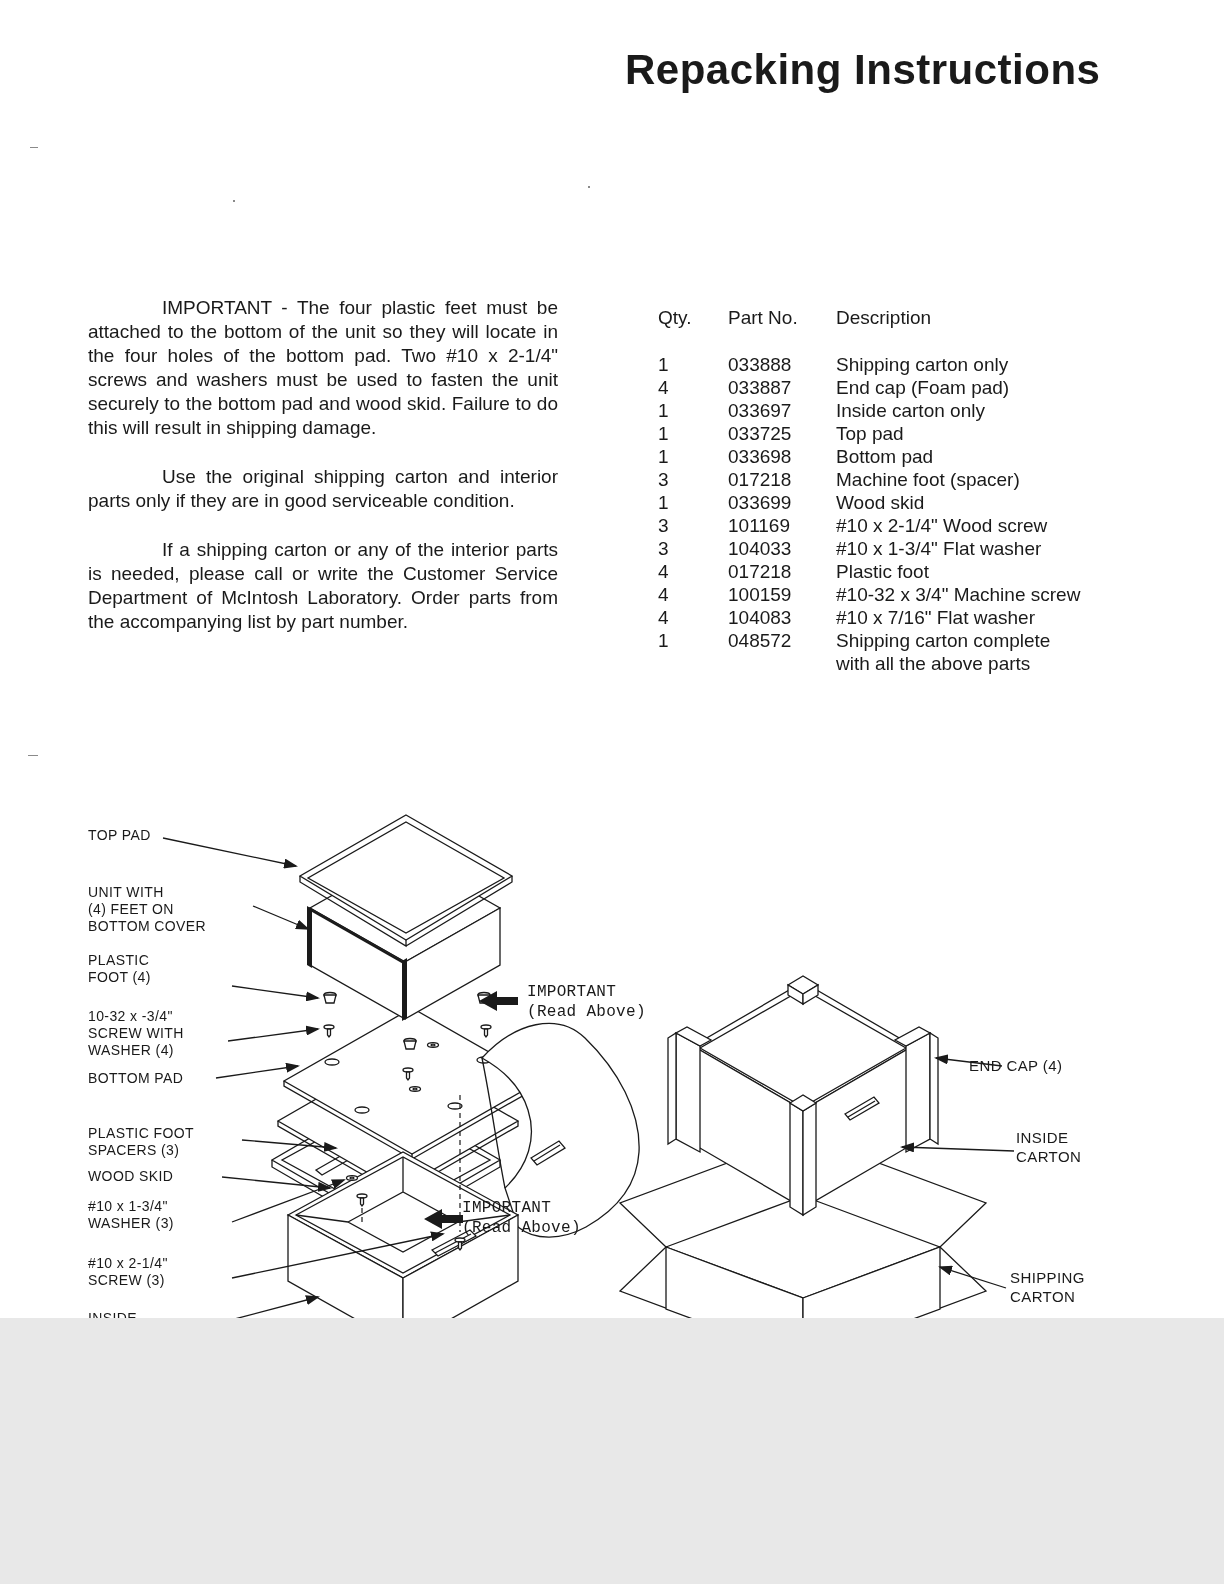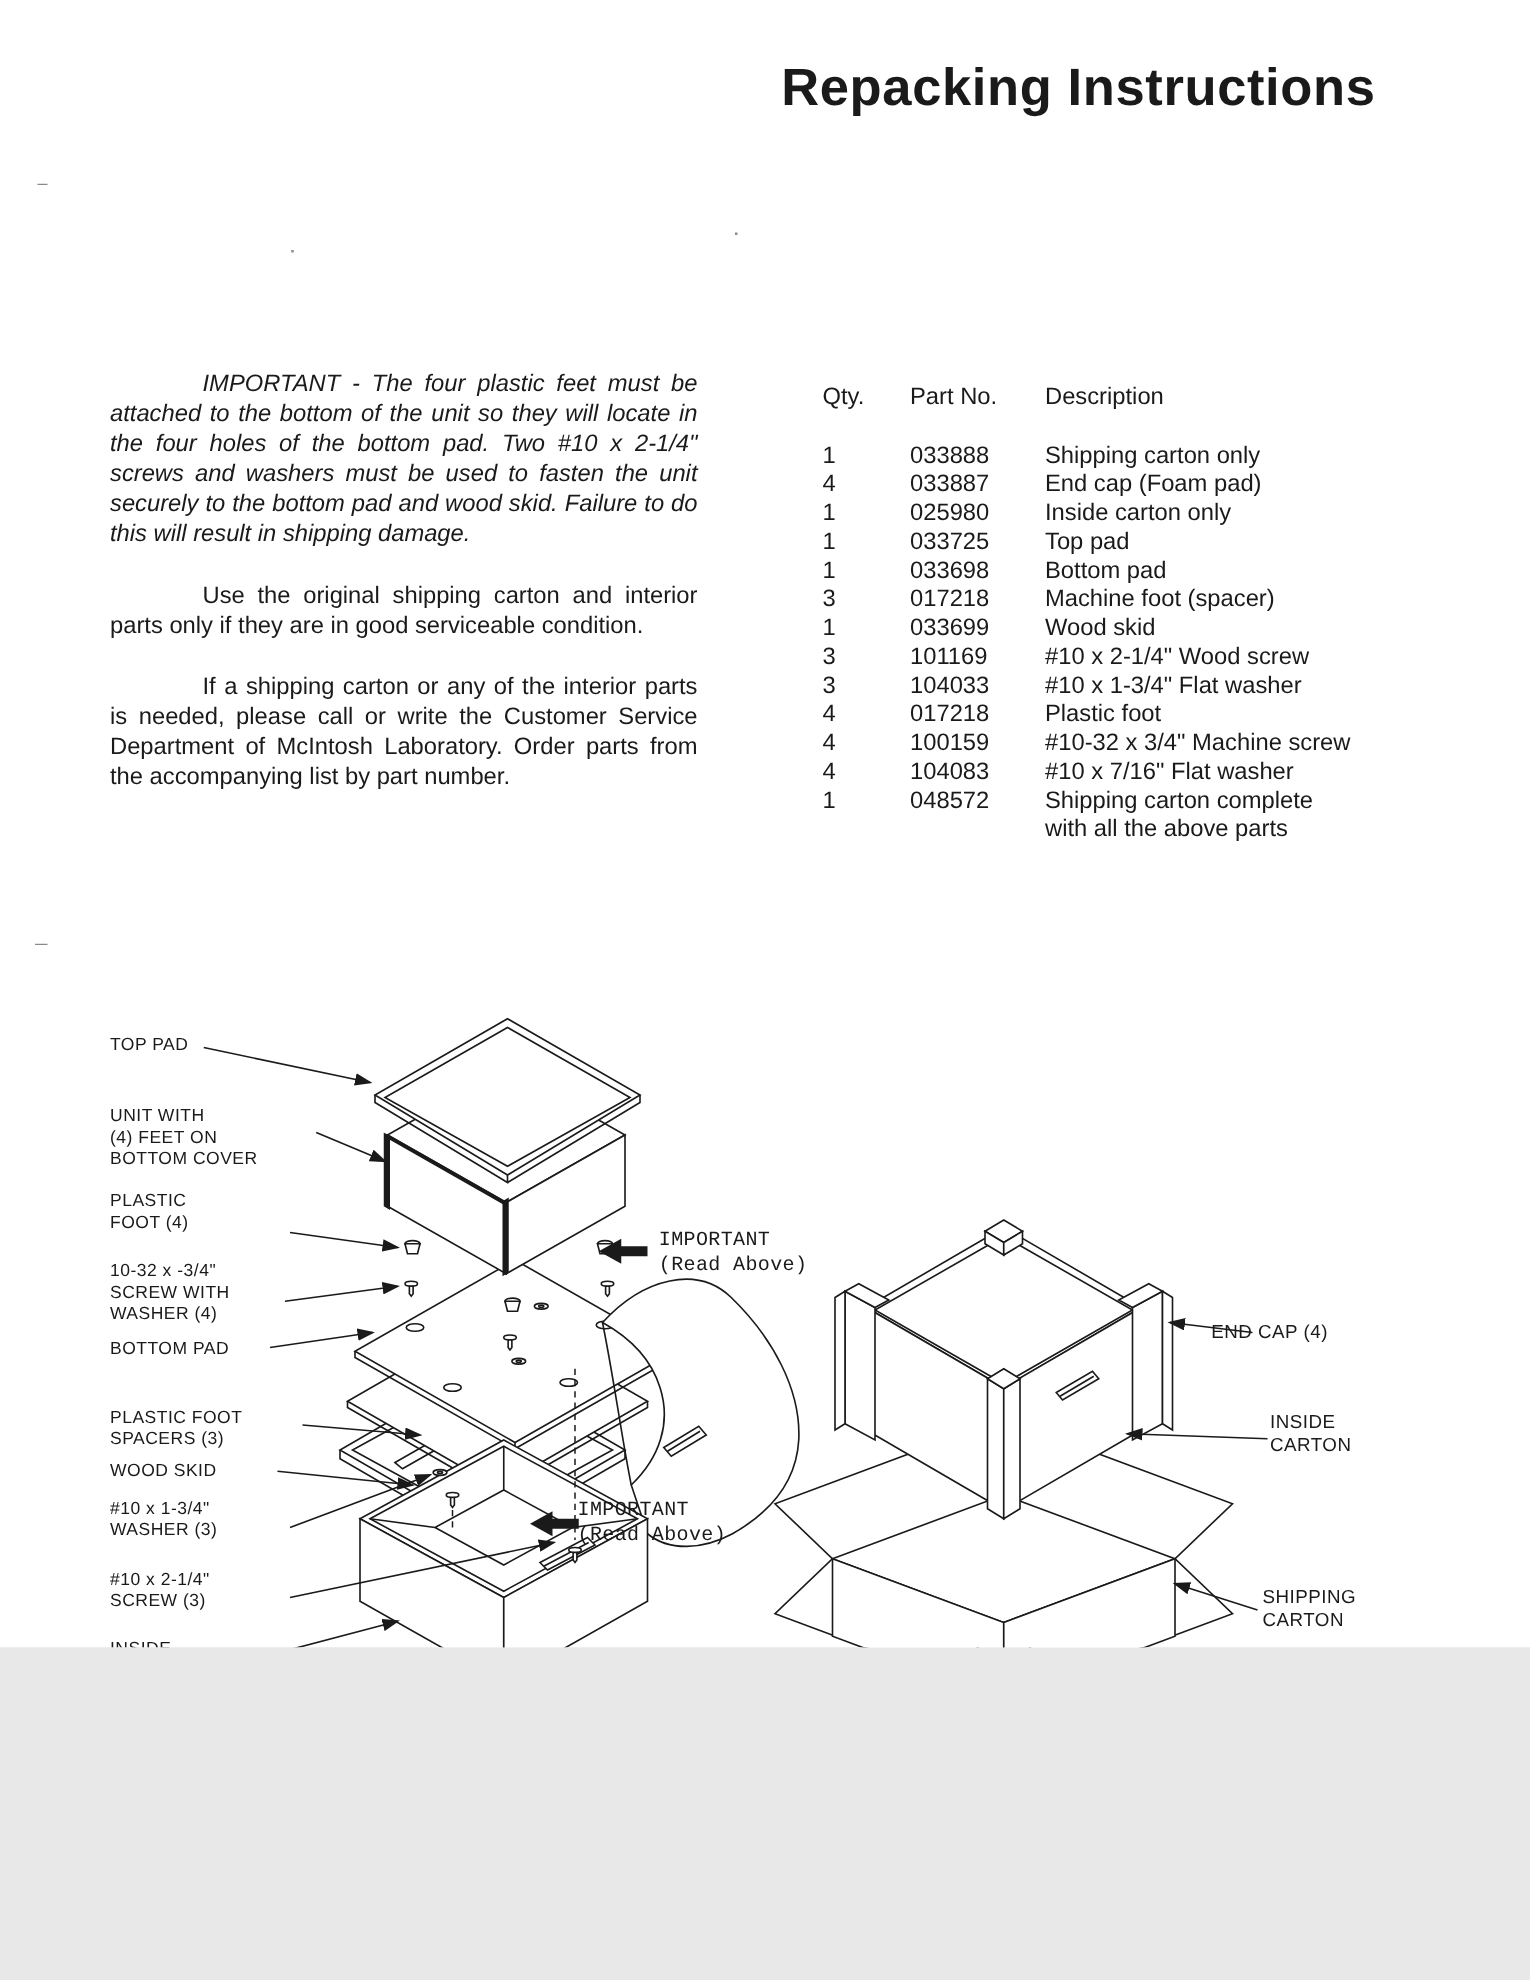--- a/index.html
+++ b/index.html
@@ -10,21 +10,21 @@
   }
   .title{
     position:absolute;left:625px;top:46px;font-size:42px;font-weight:700;
     letter-spacing:0.5px;white-space:nowrap;
   }
   .body-col{
     position:absolute;left:88px;top:296px;width:470px;
     font-size:19px;line-height:24px;text-align:justify;
   }
   .body-col p{margin:0 0 25px 0;text-indent:74px;}
-  .body-col p.italic{font-style:italic;}
+  .body-col p.italic{}
   .parts-table{position:absolute;left:658px;top:306px;font-size:19px;line-height:23px;}
   .pt-grid{display:grid;grid-template-columns:70px 108px 330px;}
   .pt-rows{margin-top:24px;}
   .diagram-label{
     position:absolute;font-size:14px;line-height:17px;letter-spacing:0.4px;
     white-space:pre-line;z-index:3;
   }
   .diagram-label.right{font-size:15px;line-height:19px;}
   .important-label{
     position:absolute;font-size:16px;line-height:20px;white-space:pre-line;
@@ -60,21 +60,21 @@
       <span>Description</span>
     </div>
     <div class="pt-grid pt-rows">
       <span>1</span>
         <span>033888</span>
         <span>Shipping carton only</span>
       <span>4</span>
         <span>033887</span>
         <span>End cap (Foam pad)</span>
       <span>1</span>
-        <span>025980</span>
+        <span>033697</span>
         <span>Inside carton only</span>
       <span>1</span>
         <span>033725</span>
         <span>Top pad</span>
       <span>1</span>
         <span>033698</span>
         <span>Bottom pad</span>
       <span>3</span>
         <span>017218</span>
         <span>Machine foot (spacer)</span>

